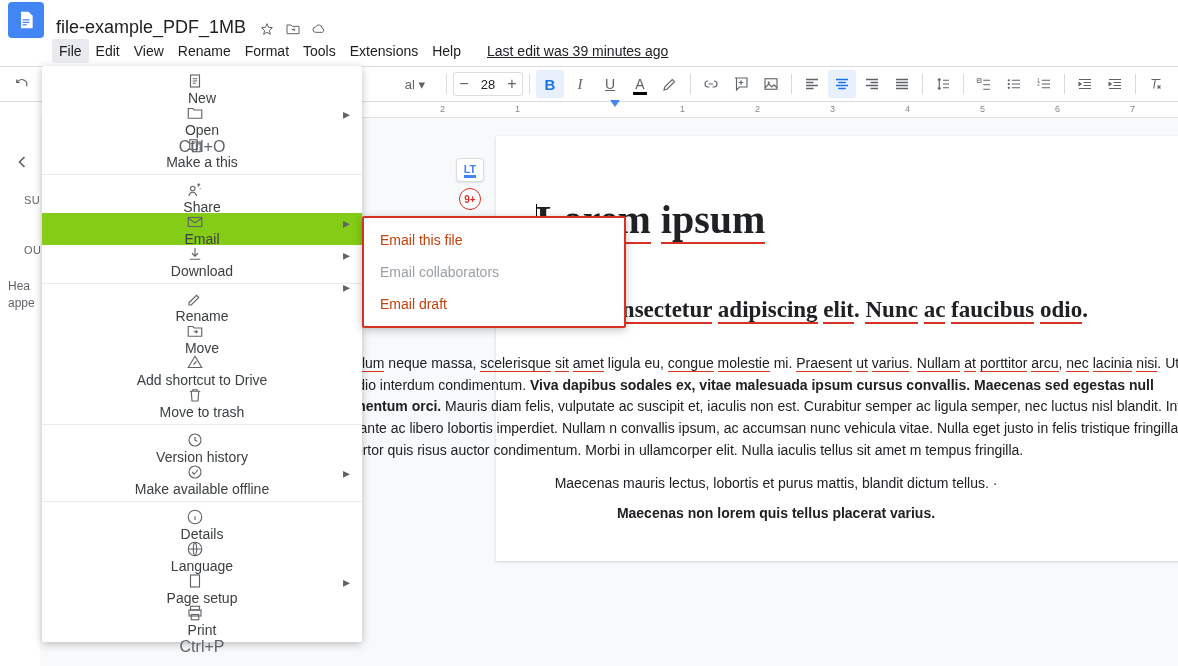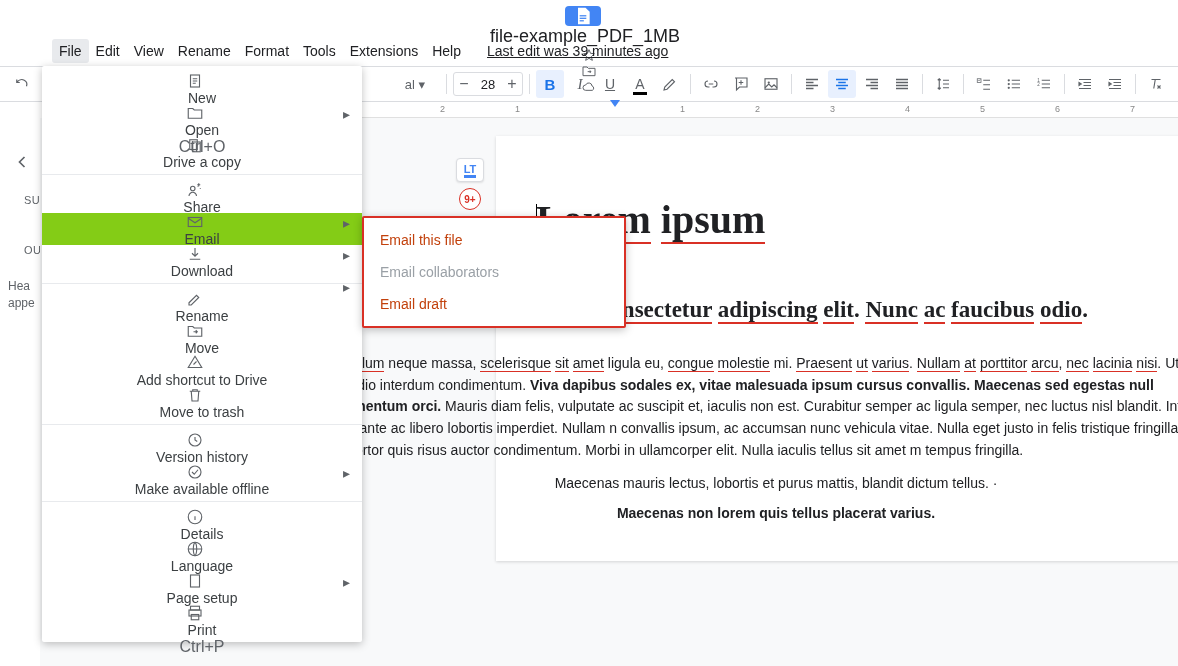--- a/index.html
+++ b/index.html
@@ -1,19 +1,19 @@
 <!DOCTYPE html>
 <html><head>
 <meta charset="utf-8">
 <style>
 * { box-sizing: border-box; margin: 0; padding: 0; }
 body { font-family: Arial, "Helvetica Neue", sans-serif; font-size: 13px; color: #202124; background: #fff; overflow: hidden; width: 1178px; height: 666px; position: relative; }
 
 
-.header-top { display: flex; align-items: center; padding: 6px 8px 2px 8px; height: 40px; flex-direction: column; }
+.header-top { display: flex; align-items: flex-end; padding: 6px 8px 2px 8px; height: 40px; }
 .docs-logo { width: 36px; height: 36px; background: #4285f4; border-radius: 4px; display: flex; align-items: center; justify-content: center; margin-right: 12px; }
 .docs-logo svg { fill: #fff; }
 .doc-title { font-size: 18px; color: #202124; margin-right: 8px; }
 .title-icon { width: 18px; height: 18px; margin: 0 4px; color: #5f6368; display: inline-flex; align-items: center; justify-content: center; }
 .title-icon svg { width: 16px; height: 16px; stroke: #5f6368; fill: none; stroke-width: 1.5; }
 
 
 .menubar { display: flex; align-items: center; padding: 0 8px 4px 52px; height: 26px; font-size: 14px; }
 .menubar span { padding: 4px 7px; cursor: pointer; color: #202124; }
 .menubar span.active { background: #e8eaed; border-radius: 3px; }
@@ -313,21 +313,21 @@
     <span class="mi-label">Open</span>
     <span class="mi-shortcut">Ctrl+O</span>
   </div>
   <div class="menu-item">
     <span class="mi-icon">
         <svg viewBox="0 0 24 24">
           <rect x="5" y="5" width="10" height="13"></rect>
           <rect x="9" y="8" width="10" height="13"></rect>
         </svg>
       </span>
-    <span class="mi-label">Drive a copy</span>
+    <span class="mi-label">Make a this</span>
   </div>
   <div class="menu-divider"></div>
 
   <div class="menu-item">
     <span class="mi-icon">
         <svg viewBox="0 0 24 24">
           <circle cx="9" cy="10" r="3"></circle>
           <path d="M4 20c0-3 3-5 5-5s5 2 5 5"></path>
           <path d="M16 7v0M19 10h0" stroke-linecap="round"></path>
           <path d="M15 5l4 0M17 3v4"></path>

